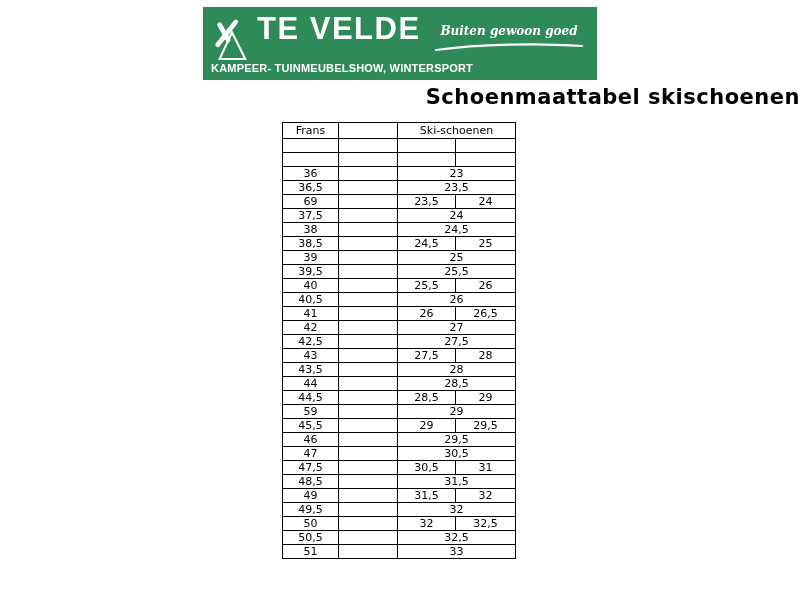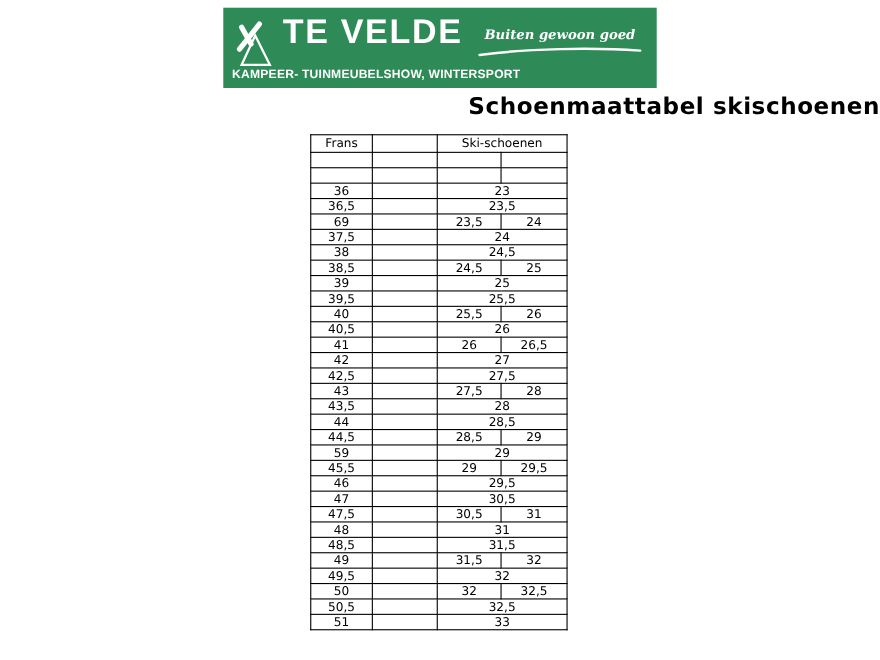--- a/index.html
+++ b/index.html
@@ -214,25 +214,20 @@
           <td></td>
           <td colspan="2">30,5</td>
         </tr>
         <tr>
           <td>47,5</td>
           <td></td>
           <td>30,5</td>
           <td>31</td>
         </tr>
         <tr>
-          <td>48</td>
-          <td></td>
-          <td colspan="2">31</td>
-        </tr>
-        <tr>
           <td>48,5</td>
           <td></td>
           <td colspan="2">31,5</td>
         </tr>
         <tr>
           <td>49</td>
           <td></td>
           <td>31,5</td>
           <td>32</td>
         </tr>

